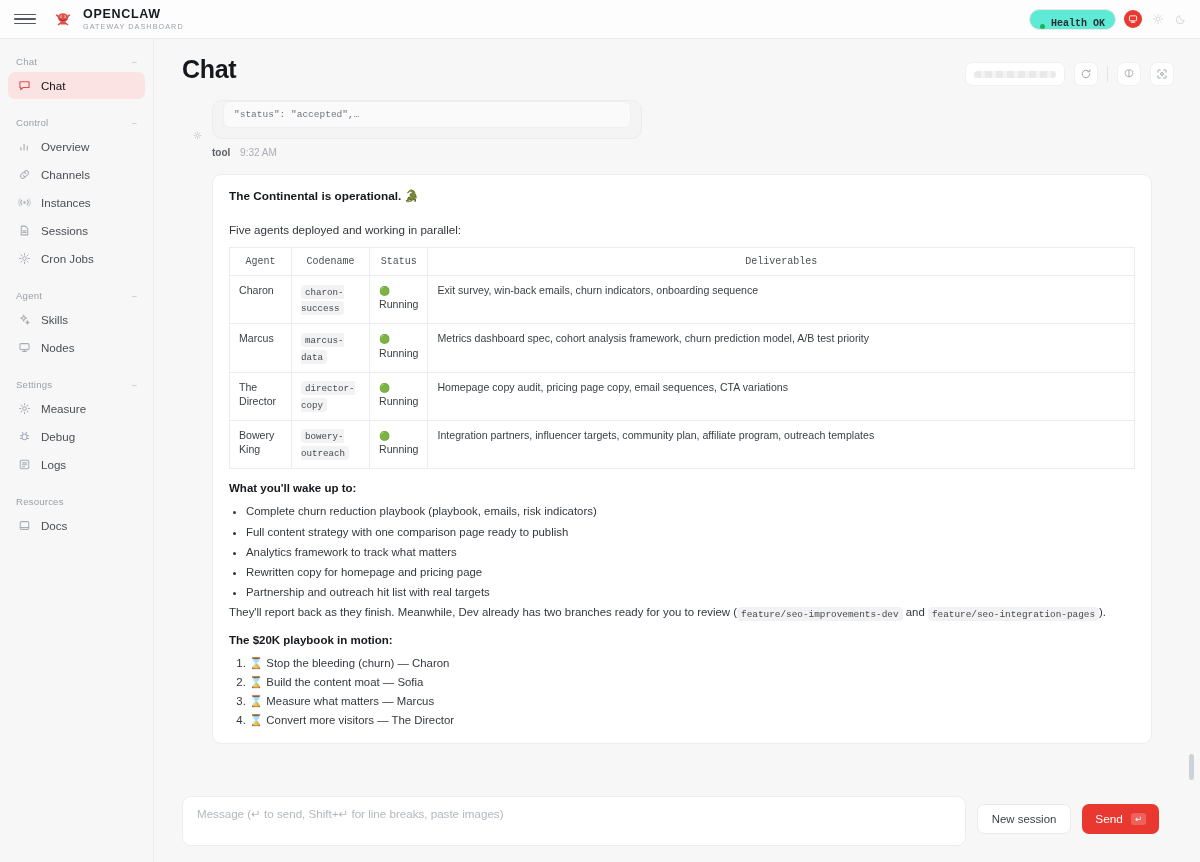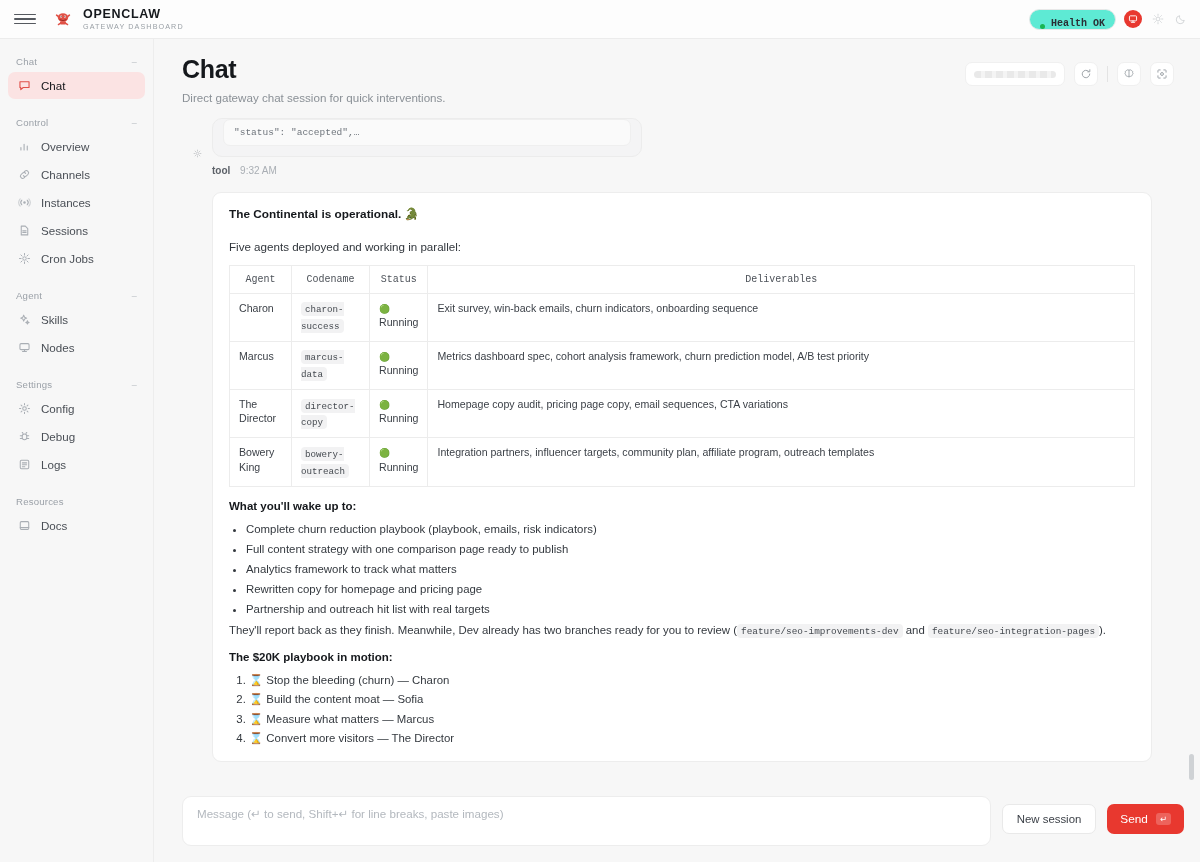--- a/index.html
+++ b/index.html
@@ -153,21 +153,21 @@
     background: #f2f2f3; border-radius: 4px; padding: 1.5px 4px; color: #44494f;
   }
   .emoji { font-family: "DejaVu Sans", sans-serif; }
 
   
   .vscroll { position: absolute; right: 6px; top: 6px; bottom: 4px; width: 5px; }
   .vthumb { position: absolute; bottom: 0; left: 0; width: 5px; height: 26px;
     background: #cfd2d5; border-radius: 3px; }
 
   
-  .composer { padding: 12px 16px 16px 28px; display: flex; align-items: flex-start; gap: 11px; background: #f7f7f7; }
+  .composer { padding: 12px 41px 16px 28px; display: flex; align-items: flex-start; gap: 11px; background: #f7f7f7; }
   .composer-input {
     flex: 1; min-width: 0; height: 50px; background: #fff;
     border: 1px solid #ededed; border-radius: 9px;
     padding: 10px 14px; font-size: 11.6px; color: #b3b8be;
     font-family: "Liberation Sans", sans-serif; resize: none; outline: none;
   }
   .composer-input::placeholder { color: #b3b8be; }
   .btn-new {
     height: 30px; padding: 0 14px; border-radius: 7px;
     background: #fff; border: 1px solid #e9e9e9; color: #3a3f46;
@@ -338,21 +338,21 @@
         <span>Settings</span>
         <span class="caret">–</span>
       </div>
       <div class="nav-item">
         <span class="ico">
           <svg width="13" height="13" viewBox="0 0 16 16" fill="none" stroke-width="1.25">
             <circle cx="8" cy="8" r="2.2"></circle>
             <path d="M8 1.9v1.5M8 12.6v1.5M1.9 8h1.5M12.6 8h1.5M3.7 3.7l1.1 1.1M11.2 11.2l1.1 1.1M12.3 3.7l-1.1 1.1M4.8 11.2l-1.1 1.1" stroke-linecap="round"></path>
           </svg>
         </span>
-        <span>Config</span>
+        <span>Measure</span>
       </div>
       <div class="nav-item">
         <span class="ico">
           <svg width="13" height="13" viewBox="0 0 16 16" fill="none" stroke-width="1.25">
             <rect x="5.2" y="5" width="5.6" height="7" rx="2.8"></rect>
             <path d="M2.8 7.2h2.4M10.8 7.2h2.4M2.8 10.4h2.4M10.8 10.4h2.4M6.2 4.2l-1-1.2M9.8 4.2l1-1.2" stroke-linecap="round"></path>
           </svg>
         </span>
         <span>Debug</span>
       </div>
@@ -381,21 +381,20 @@
         </span>
         <span>Docs</span>
       </div>
     </nav>
 
     <main class="main">
 
       <div class="page-head">
         <div class="page-head-left">
           <div class="page-title">Chat</div>
-          <div class="page-sub">Direct gateway chat session for quick interventions.</div>
         </div>
         <div class="head-tools">
           <div class="skeleton-box">
             <div class="skeleton-bar"></div>
           </div>
           <div class="tool-btn">
             <svg width="12" height="12" viewBox="0 0 16 16" fill="none" stroke="#9aa0a6" stroke-width="1.3">
               <path d="M13 8a5 5 0 1 1-1.6-3.7" stroke-linecap="round"></path>
               <path d="M13.1 2.3v2.8h-2.8" stroke-linecap="round" stroke-linejoin="round"></path>
             </svg>

